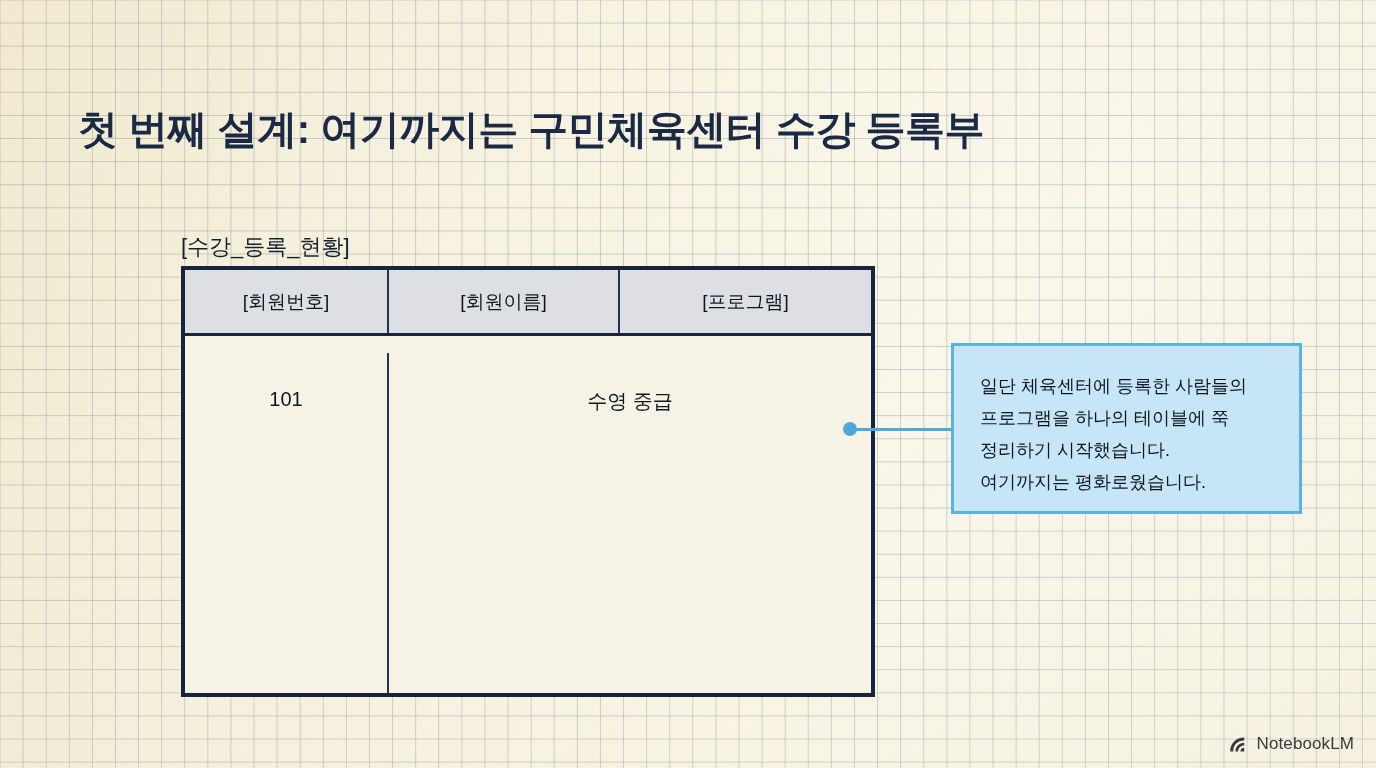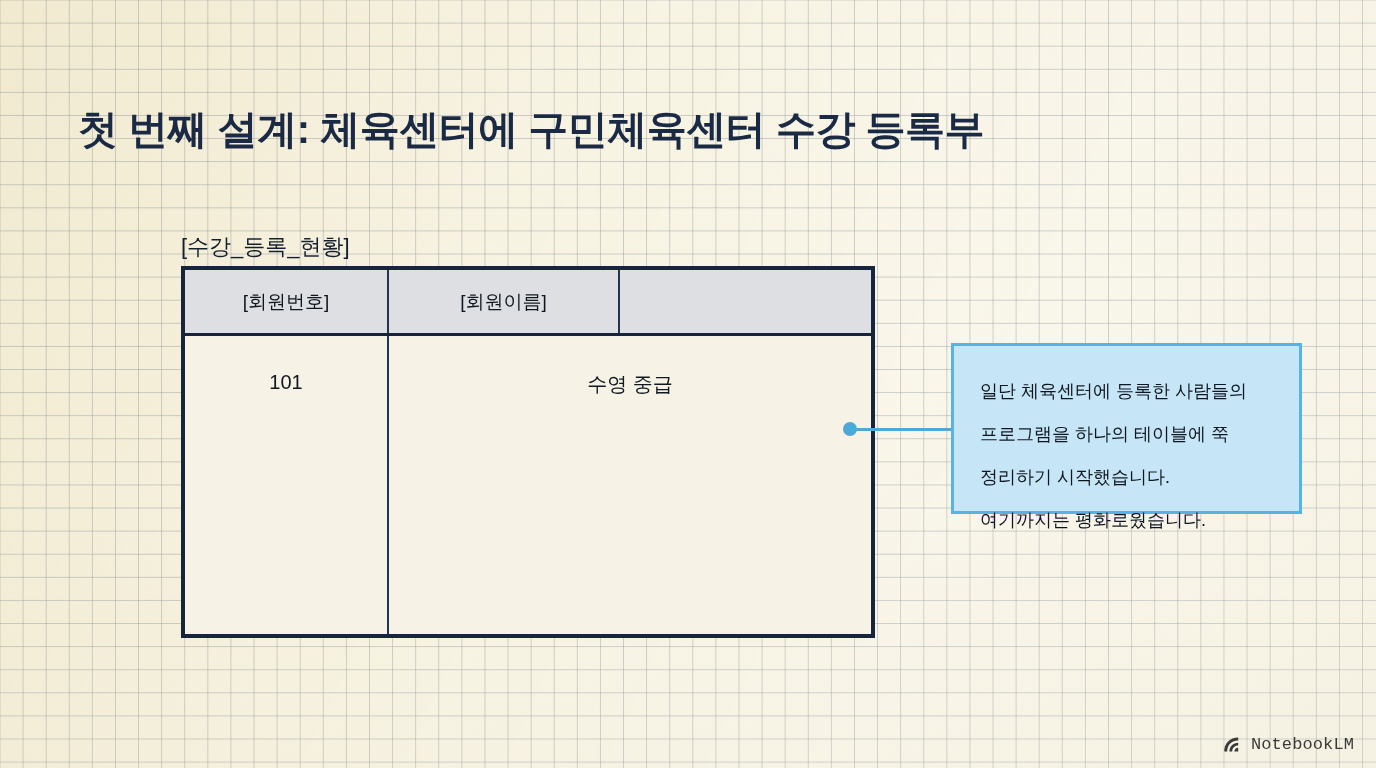--- a/index.html
+++ b/index.html
@@ -62,26 +62,27 @@
     color: #15202F;
     white-space: nowrap;
   }
 
   
   #data-table {
     position: absolute;
     left: 181px;
     top: 266px;
     width: 694px;
-    height: 372px;
+    height: 431px;
     border: 4px solid #17253C;
     box-sizing: border-box;
     background: #F6F3E6;
     display: flex;
     flex-direction: column;
+    gap: 17px;
   }
   .trow {
     display: flex;
     width: 100%;
   }
   #header-row {
     height: 66px;
     background: #DDDFE3;
     border-bottom: 3px solid #17253C;
     box-sizing: border-box;
@@ -135,60 +136,60 @@
     top: 343px;
     width: 351px;
     height: 171px;
     box-sizing: border-box;
     background: #C6E6F7;
     border: 3px solid #56B4E3;
     padding: 24px 26px 0 26px;
   }
   #callout-text {
     font-size: 18px;
-    line-height: 43px;
+    line-height: 32px;
     color: #10161F;
     white-space: pre-line;
   }
 
   
   #watermark {
     position: absolute;
     right: 22px;
     bottom: 14px;
     display: flex;
     align-items: center;
     gap: 10px;
     color: #3A3A38;
-    font-family: Liberation Mono, monospace;
   }
   #watermark-label {
     font-size: 17px;
     letter-spacing: 0.1px;
     color: #3A3A38;
   }
   #notebooklm-icon { display: block; }
 </style>
 </head>
 <body>
 
 <div id="slide">
 
   <div id="paper-tint"></div>
   <div id="paper-vignette"></div>
 
-  <h1 id="title">첫 번째 설계: 체육센터에 구민체육센터 수강 등록부</h1>
+  <h1 id="title">첫 번째 설계: 여기까지는 구민체육센터 수강 등록부</h1>
 
   <div id="table-caption">[수강_등록_현황]</div>
 
   <div id="data-table">
 
     <div id="header-row" class="trow">
       <div class="cell col-1">[회원번호]</div>
       <div class="cell col-2">[회원이름]</div>
+      <div class="cell col-3">[프로그램]</div>
     </div>
 
     <div id="body-row" class="trow">
       <div class="cell col-1">101</div>
       <div class="cell col-3">수영  중급</div>
     </div>
 
   </div>
 
   <div id="connector-line"></div>

